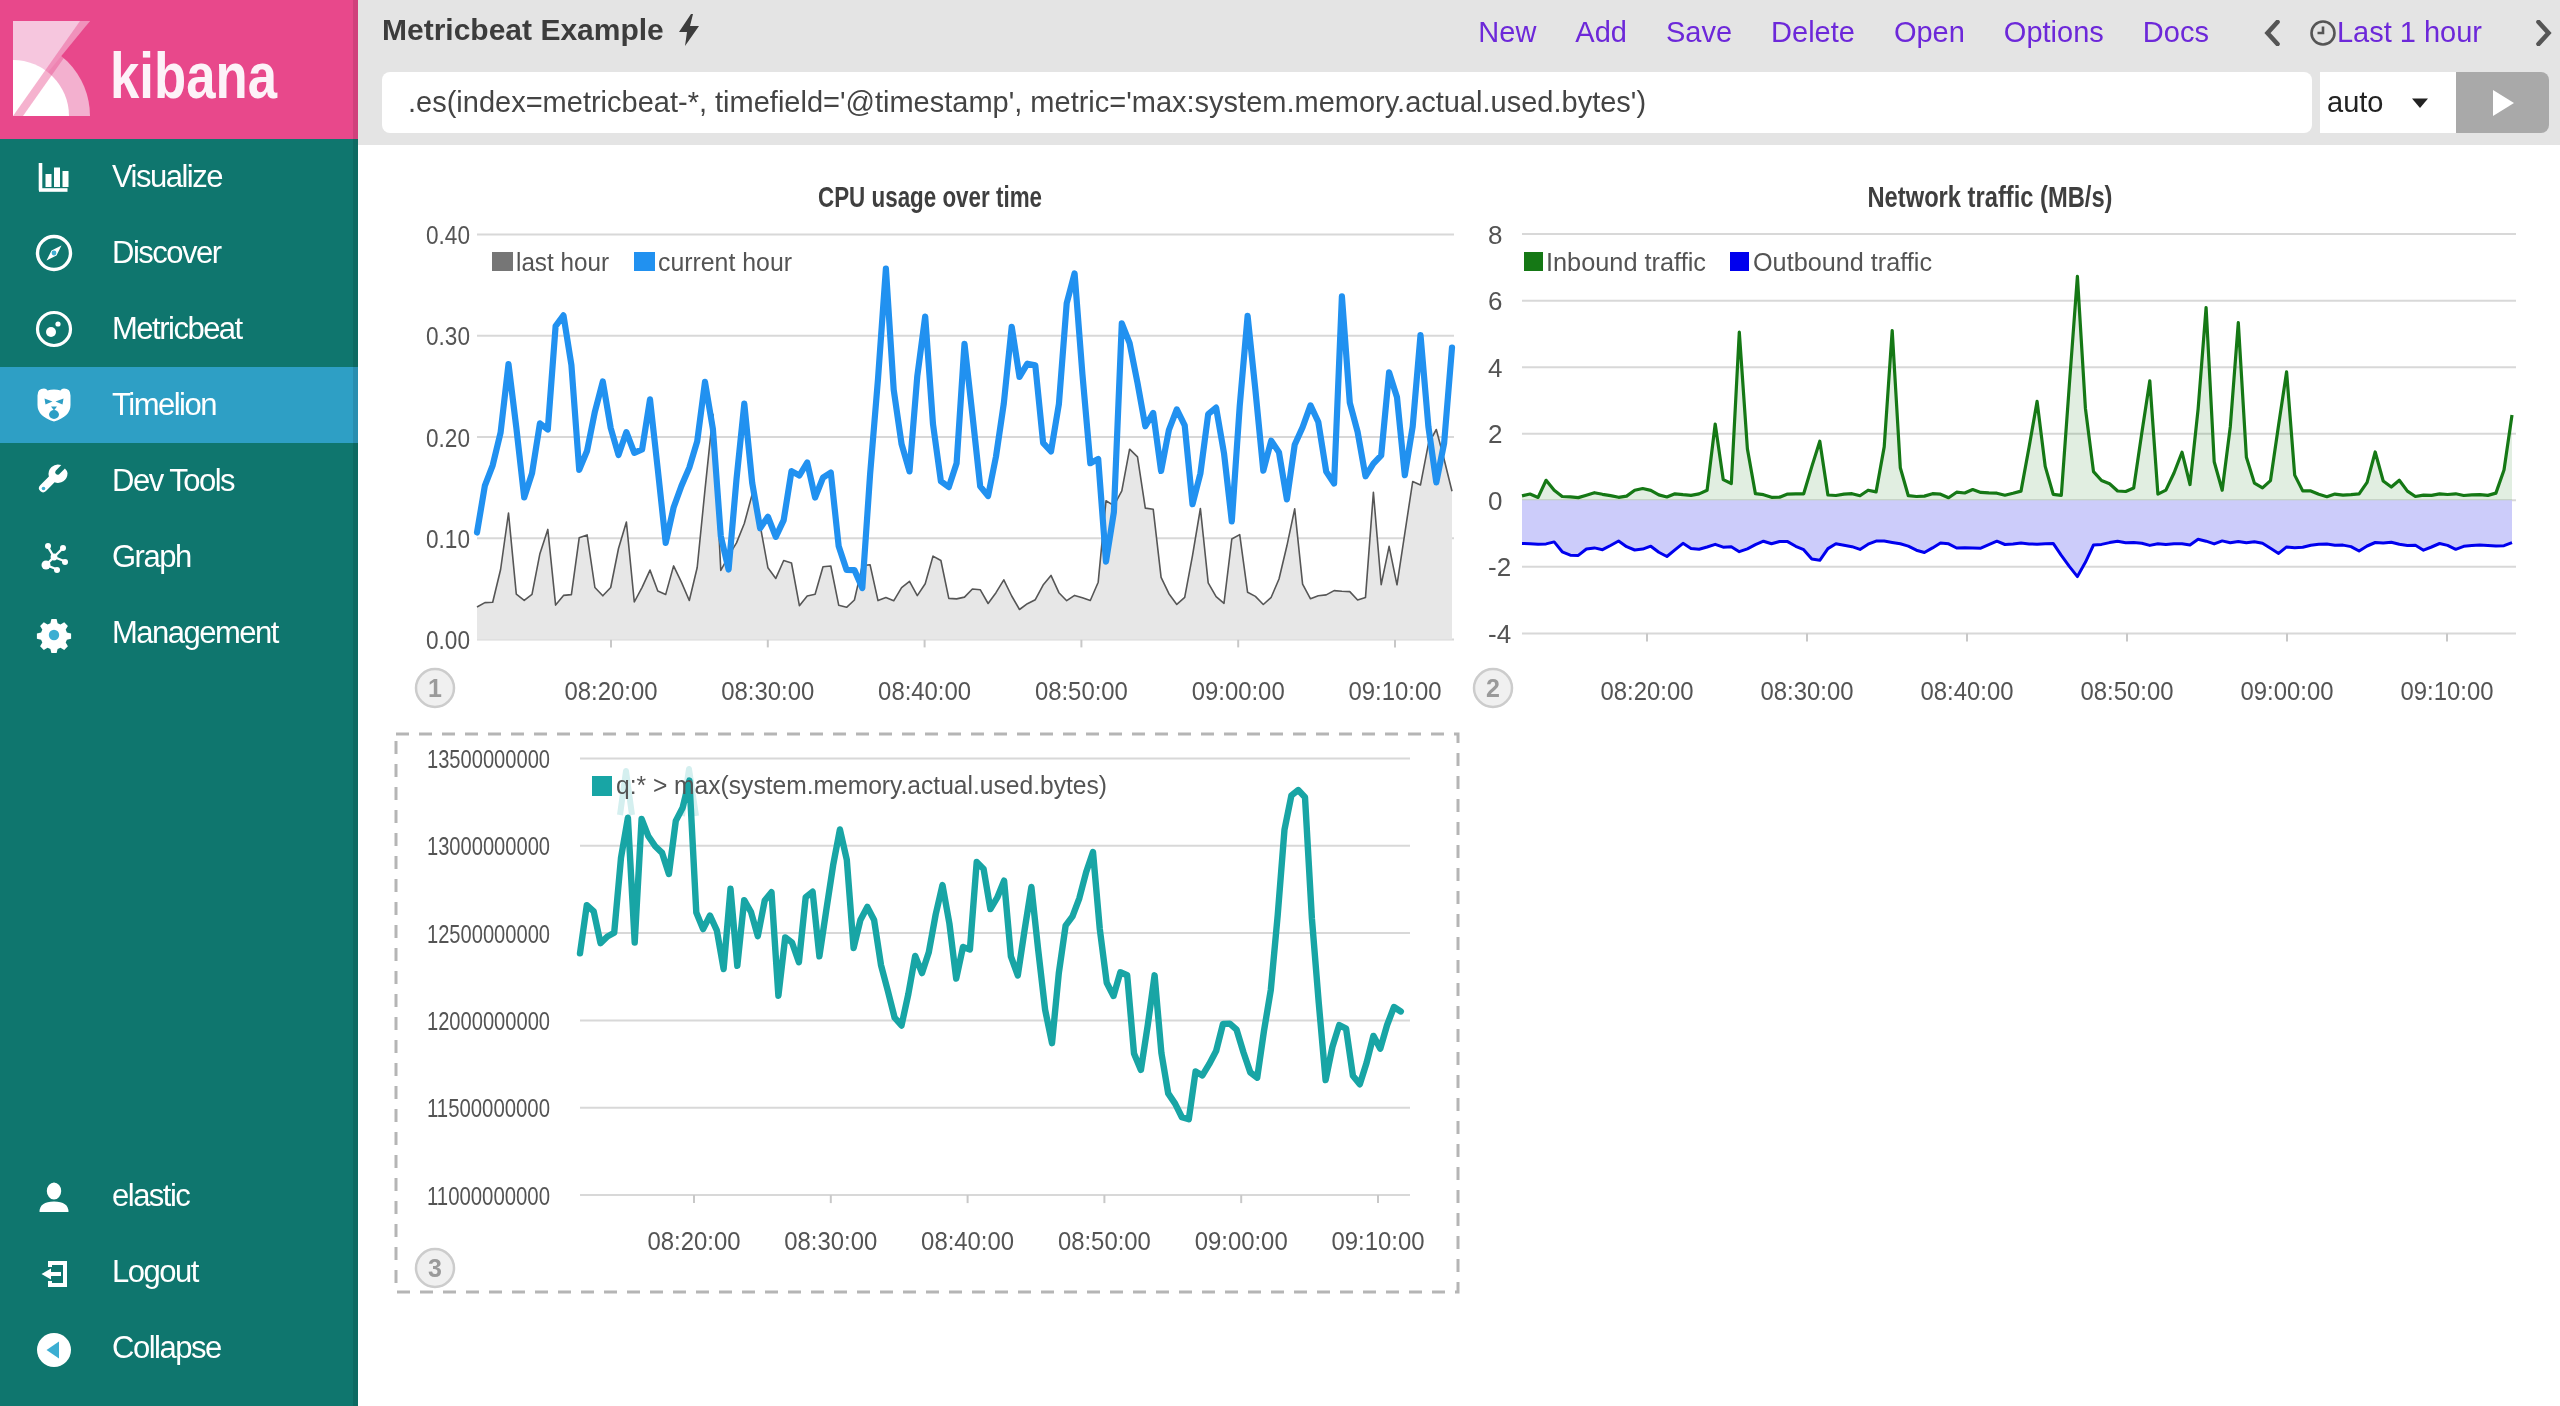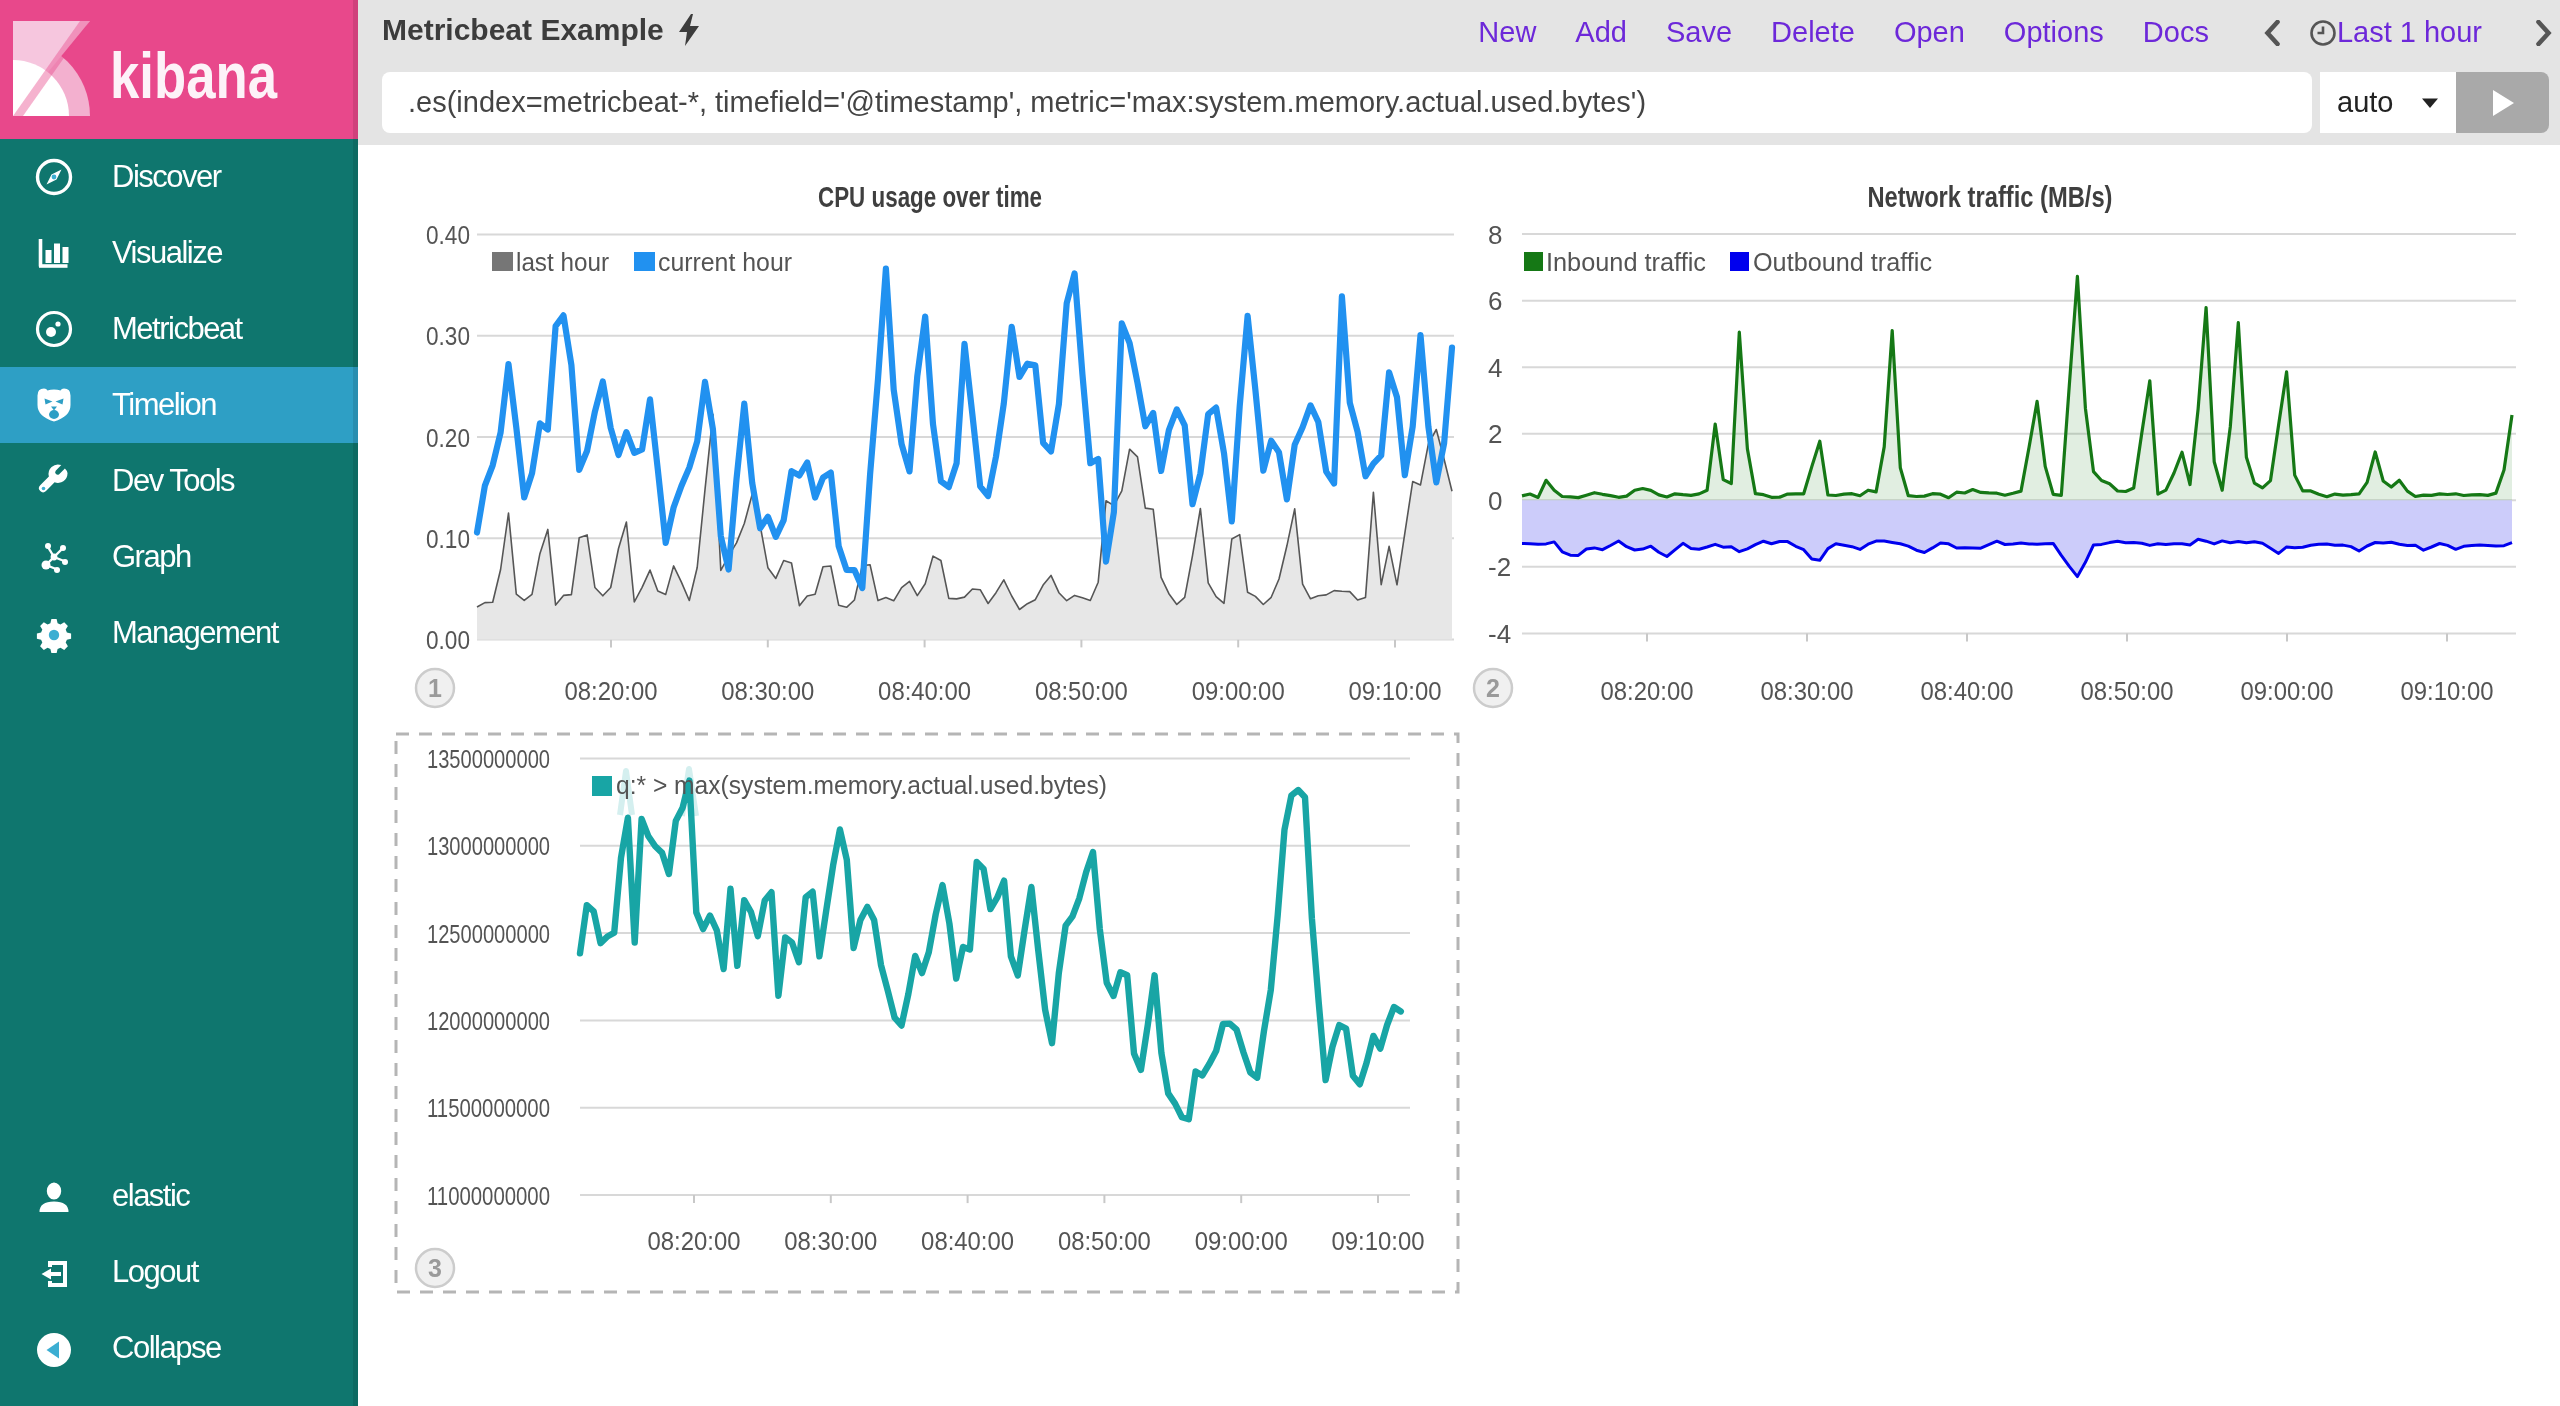--- a/index.html
+++ b/index.html
@@ -16,59 +16,59 @@
 #navbot { position:absolute; bottom:0; left:0; width:358px; }
 #navbot div { height:76px; display:flex; align-items:flex-start; color:#fff; font-size:31px; letter-spacing:-1.5px; }
 #topbar { position:absolute; left:358px; top:0; width:2202px; height:146px; background:#e4e4e4; }
 #title { position:absolute; left:24px; top:13px; font-size:30px; font-weight:bold; color:#3c3c3c; display:flex; align-items:center; }
 #title svg { margin-left:12px; }
 #menu { position:absolute; top:16px; right:8px; display:flex; align-items:center; font-size:29px; color:#6d28d9; }
 #menu span { margin-left:39px; }
 #menu .ic { display:inline-flex; vertical-align:middle; }
 #qinput { position:absolute; left:24px; top:72px; width:1930px; height:61px; background:#fff; border-radius:8px; font-size:29px; color:#444; line-height:61px; padding-left:26px; white-space:nowrap; }
 #combo { position:absolute; left:1962px; top:72px; height:61px; display:flex; }
-#sel { width:136px; background:#fff; font-size:29px; color:#222; display:flex; align-items:center; padding-left:17px; }
+#sel { width:136px; background:#fff; font-size:29px; color:#222; display:flex; align-items:center; padding-left:7px; }
 #sel svg { margin-left:28px; }
 #pbtn { width:93px; background:#a9a9a9; border-radius:0 8px 8px 0; display:flex; align-items:center; justify-content:center; }
 #main { position:absolute; left:358px; top:145px; width:2202px; height:1261px; background:#fff; }
 </style></head>
 <body>
 <div id="sidebar">
   <div id="logo"><svg width="358" height="139" viewBox="0 0 358 139">
 <rect width="358" height="139" fill="#e8488b"></rect>
 <g>
 <path d="M13 116 L13 39 A77 77 0 0 1 90 116 Z" fill="#f3b0cf"></path>
 <path d="M13 21 L90 21 L13 115 Z" fill="#f6c6de"></path>
 <path d="M13 116 L13 60 A56 56 0 0 1 69 116 Z" fill="#ffffff"></path>
 <path d="M80 21 L90 21 L23 116 L13 116 Z" fill="rgba(232,72,139,0.42)"></path>
 </g>
 <text x="110" y="98" font-family="Liberation Sans,sans-serif" font-size="64" font-weight="bold" fill="#fdf2f8" textLength="167" lengthAdjust="spacingAndGlyphs">kibana</text>
 </svg></div>
   <div id="nav">
 <div>
         <span class="nic">
           <svg width="40" height="40" viewBox="0 0 40 40">
-            <circle cx="20" cy="20" r="16.5" fill="none" stroke="#fff" stroke-width="3.4"></circle>
-            <path d="M27.5 12.5 L22.5 22.5 L12.5 27.5 L17.5 17.5 Z" fill="#fff"></path>
-            <circle cx="20" cy="20" r="2.4" fill="#3caed2"></circle>
-          </svg>
-        </span>
-        <span class="nlb">Discover</span>
-      </div>
-<div>
-        <span class="nic">
-          <svg width="40" height="40" viewBox="0 0 40 40">
             <path d="M6.5 6 v27.5" fill="none" stroke="#fff" stroke-width="3.6"></path>
             <path d="M5 33 h28.5" fill="none" stroke="#fff" stroke-width="3.6"></path>
             <rect x="11.5" y="17" width="6" height="13" fill="#fff"></rect>
             <rect x="20" y="10.5" width="6" height="19.5" fill="#fff"></rect>
             <rect x="28.5" y="14" width="6" height="16" fill="#fff"></rect>
           </svg>
         </span>
         <span class="nlb">Visualize</span>
+      </div>
+<div>
+        <span class="nic">
+          <svg width="40" height="40" viewBox="0 0 40 40">
+            <circle cx="20" cy="20" r="16.5" fill="none" stroke="#fff" stroke-width="3.4"></circle>
+            <path d="M27.5 12.5 L22.5 22.5 L12.5 27.5 L17.5 17.5 Z" fill="#fff"></path>
+            <circle cx="20" cy="20" r="2.4" fill="#3caed2"></circle>
+          </svg>
+        </span>
+        <span class="nlb">Discover</span>
       </div>
 <div>
         <span class="nic">
           <svg width="40" height="40" viewBox="0 0 40 40">
             <circle cx="20" cy="20" r="16.5" fill="none" stroke="#fff" stroke-width="3.2"></circle>
             <circle cx="17" cy="23" r="5" fill="#fff"></circle>
             <circle cx="24" cy="15" r="2.6" fill="#fff"></circle>
           </svg>
         </span>
         <span class="nlb">Metricbeat</span>

